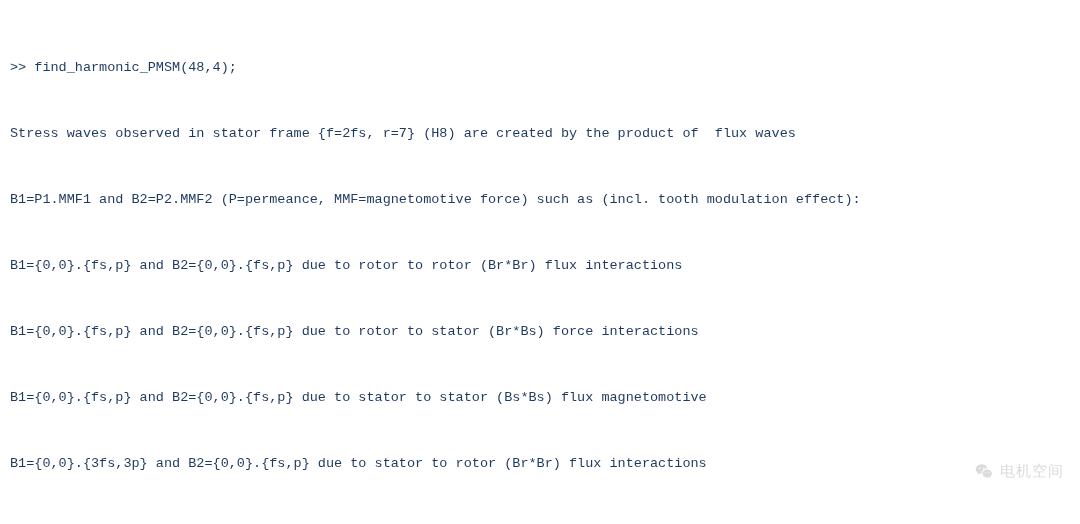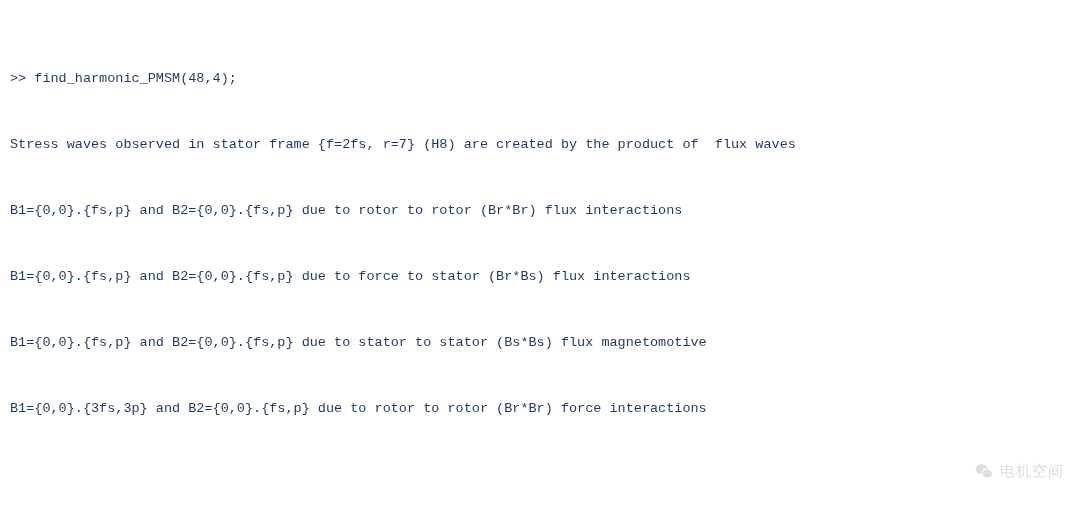--- a/index.html
+++ b/index.html
@@ -9,21 +9,21 @@
     height: 524px;
     background: #ffffff;
     overflow: hidden;
   }
   .terminal {
     font-family: Consolas, "Courier New", monospace;
     font-size: 13.5px;
     line-height: 22px;
     color: #1f3a5f;
     white-space: pre;
-    padding: 24px 10px 8px 10px;
+    padding: 13px 10px 8px 10px;
     position: relative;
     box-sizing: border-box;
     width: 1080px;
     height: 496px;
   }
   .line {
     display: block;
     min-height: 22px;
   }
   .line.blank {
@@ -54,24 +54,25 @@
     font-size: 15px;
     letter-spacing: 1px;
   }
 </style>
 </head>
 <body>
 
 <div class="terminal">
   <span class="line"><span>&gt;&gt;</span> <span>find_harmonic_PMSM(48,4);</span></span>
   <span class="line">Stress waves observed in stator frame {f=2fs, r=7} (H8) are created by the product of  flux waves</span>
+  <span class="line">B1=P1.MMF1 and B2=P2.MMF2 (P=permeance, MMF=magnetomotive force) such as (incl. tooth modulation effect):</span>
   <span class="line">B1={0,0}.{fs,p} and B2={0,0}.{fs,p} due to rotor to rotor (Br*Br) flux interactions</span>
-  <span class="line">B1={0,0}.{fs,p} and B2={0,0}.{fs,p} due to force to stator (Br*Bs) flux interactions</span>
+  <span class="line">B1={0,0}.{fs,p} and B2={0,0}.{fs,p} due to rotor to stator (Br*Bs) force interactions</span>
   <span class="line">B1={0,0}.{fs,p} and B2={0,0}.{fs,p} due to stator to stator (Bs*Bs) flux magnetomotive</span>
-  <span class="line">B1={0,0}.{3fs,3p} and B2={0,0}.{fs,p} due to rotor to rotor (Br*Br) force interactions</span>
+  <span class="line">B1={0,0}.{3fs,3p} and B2={0,0}.{fs,p} due to stator to rotor (Br*Br) flux interactions</span>
   <span class="line blank"> </span>
   
   
   
   
   
   
   
   
   

